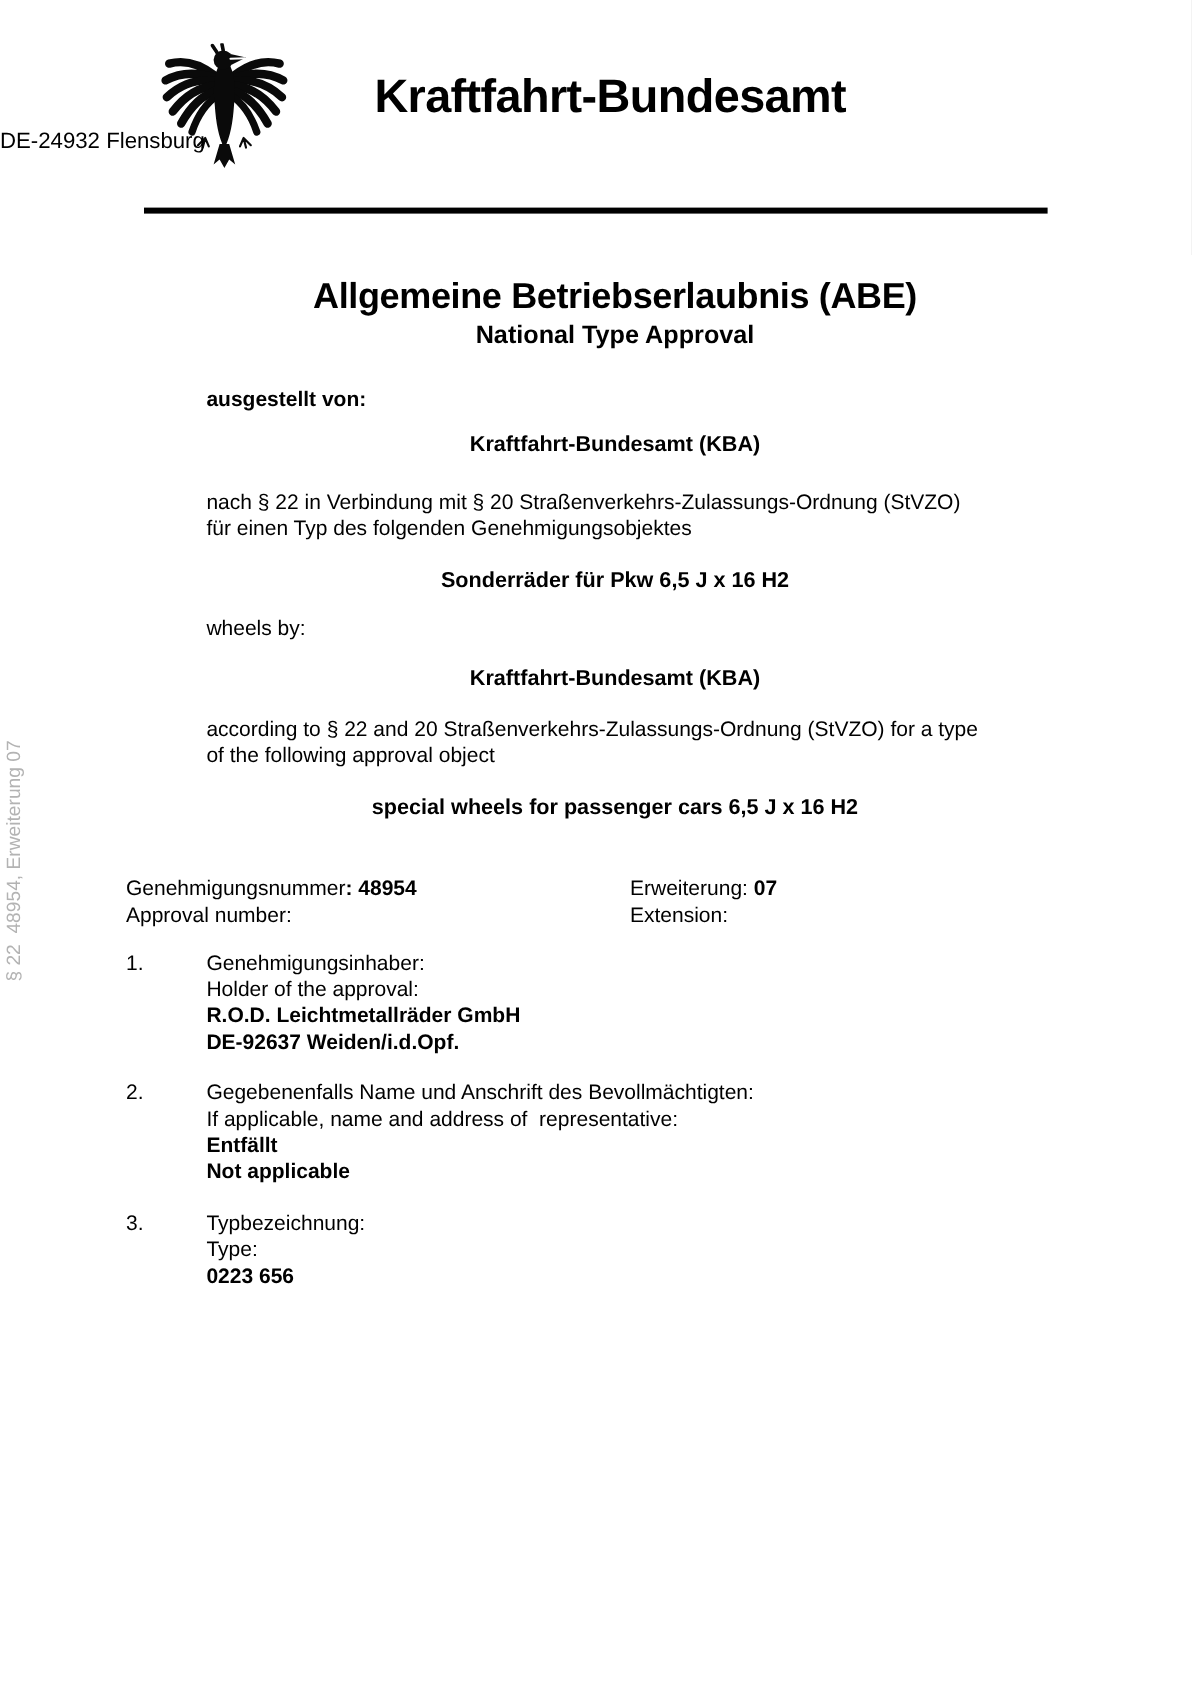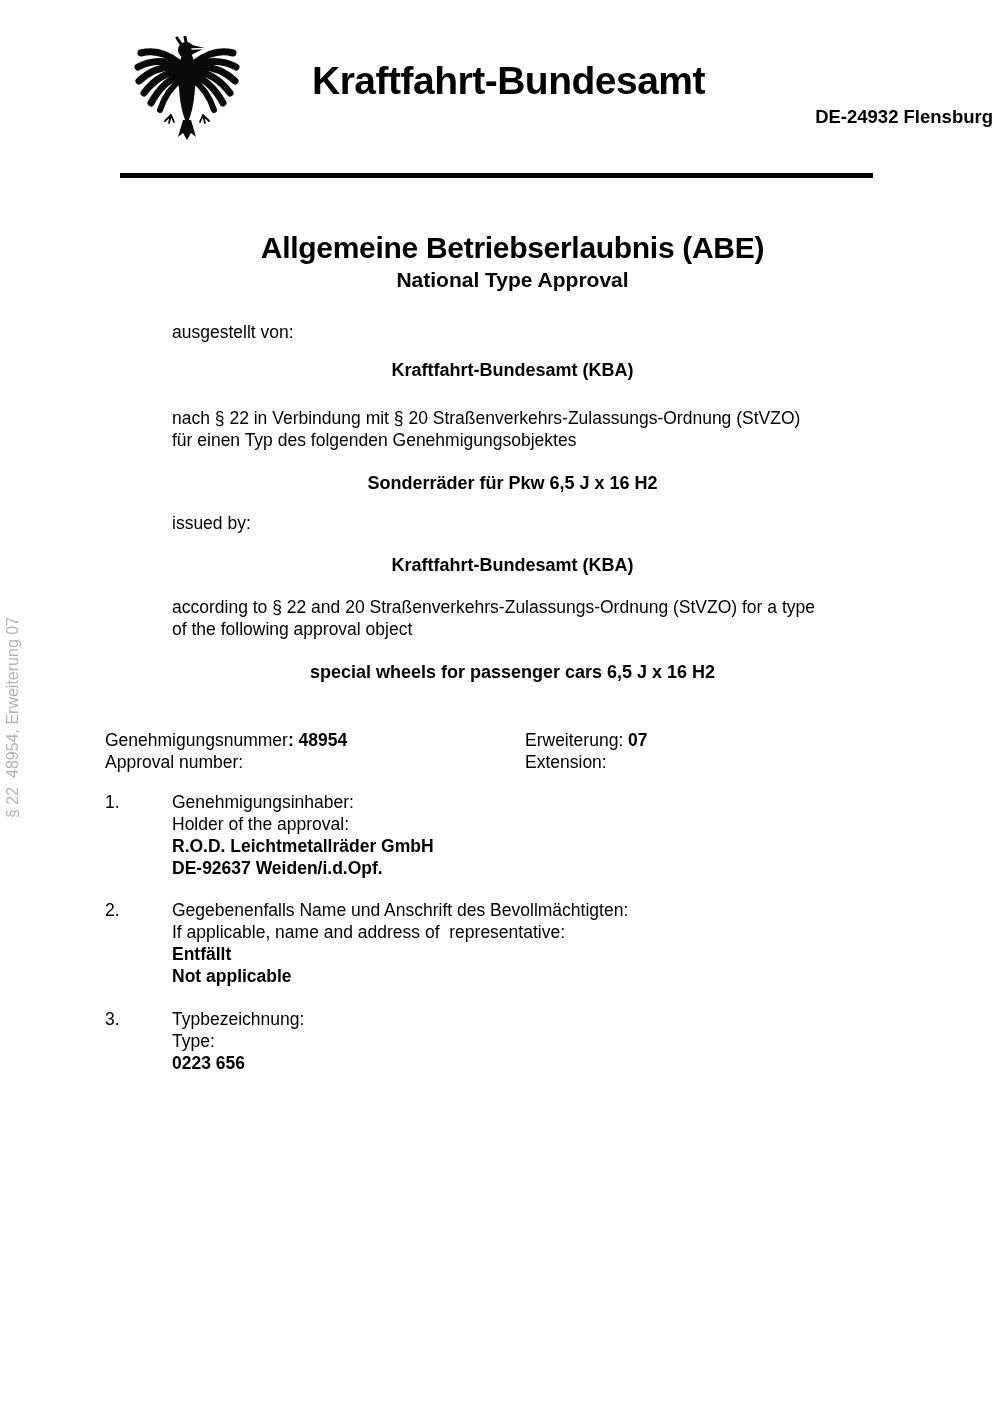--- a/index.html
+++ b/index.html
@@ -31,24 +31,24 @@
     text-align: center;
     font-size: 39px;
     line-height: 40px;
     font-weight: bold;
     letter-spacing: -0.5px;
   }
   .org-sub {
     position: absolute;
     left: 0; top: 107px;
     width: 993px;
-    text-align: right;
+    text-align: left;
     font-size: 18.5px;
     line-height: 20px;
-    font-weight: bold;
+    font-weight: normal;
   }
   .rule {
     position: absolute;
     left: 120px; top: 173px;
     width: 753px; height: 5px;
     background: #000;
   }
 
   
   .side-note {
@@ -85,21 +85,21 @@
     line-height: 32px;
     margin-top: 7px;
     letter-spacing: -0.3px;
   }
   .doc-title-en {
     font-size: 21px;
     line-height: 24px;
     margin-top: 4px;
   }
   .center-bold { font-size: 18px; line-height: 22px; }
-  .mt-issuer-label-de { margin-top: 29px; }
+  .mt-issuer-label-de { margin-top: 29px; font-weight: bold; }
   .mt-issuer-name-de  { margin-top: 16px; }
   .mt-basis-de        { margin-top: 26px; }
   .mt-object-de       { margin-top: 21px; }
   .mt-issuer-label-en { margin-top: 18px; }
   .mt-issuer-name-en  { margin-top: 20px; }
   .mt-basis-en        { margin-top: 20px; }
   .mt-object-en       { margin-top: 21px; }
 
   .approval-row {
     display: flex;
@@ -168,21 +168,21 @@
 
     <div class="indent mt-issuer-label-de">ausgestellt von:</div>
     <div class="centered center-bold mt-issuer-name-de">Kraftfahrt-Bundesamt (KBA)</div>
 
     <div class="indent mt-basis-de">
       <div>nach § 22 in Verbindung mit § 20 Straßenverkehrs-Zulassungs-Ordnung (StVZO)</div>
       <div>für einen Typ des folgenden Genehmigungsobjektes</div>
     </div>
     <div class="centered center-bold mt-object-de">Sonderräder für Pkw 6,5 J x 16 H2</div>
 
-    <div class="indent mt-issuer-label-en">issued by:</div>
+    <div class="indent mt-issuer-label-en">wheels by:</div>
     <div class="centered center-bold mt-issuer-name-en">Kraftfahrt-Bundesamt (KBA)</div>
 
     <div class="indent mt-basis-en">
       <div>according to § 22 and 20 Straßenverkehrs-Zulassungs-Ordnung (StVZO) for a type</div>
       <div>of the following approval object</div>
     </div>
     <div class="centered center-bold mt-object-en">special wheels for passenger cars 6,5 J x 16 H2</div>
 
     <div class="approval-row">
       <div class="approval-col-left">

